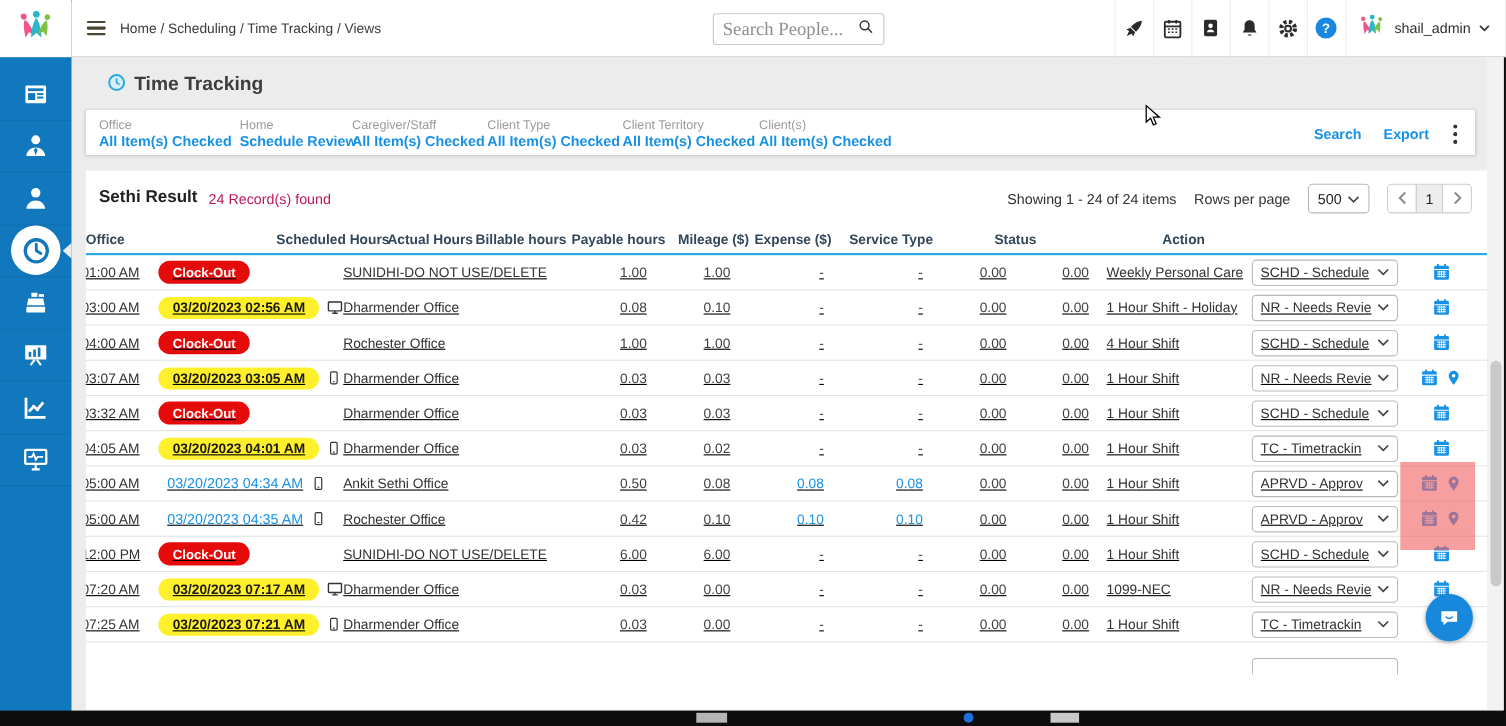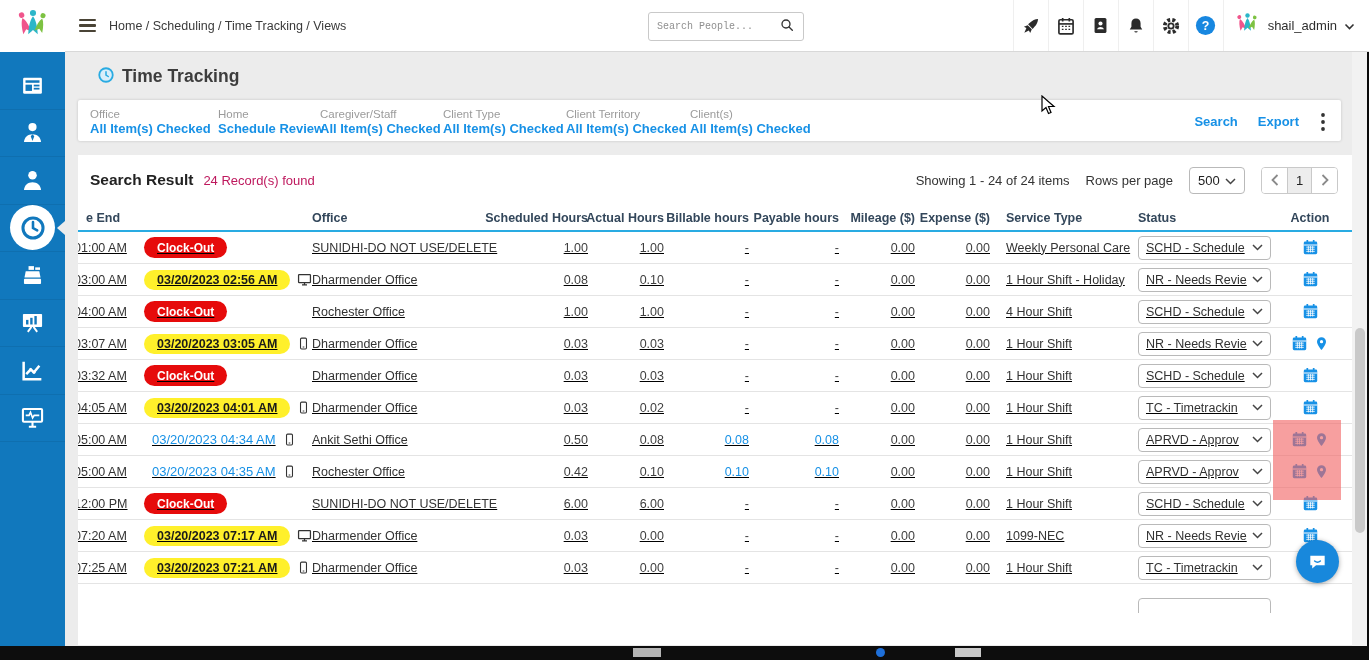--- a/index.html
+++ b/index.html
@@ -19,21 +19,21 @@
              border-top: 7px solid transparent; border-bottom: 7px solid transparent; border-right: 8px solid #ECECEC; }
 
   
   .topbar { position: absolute; left: 65px; right: 0; top: 0; height: 52px; background: #fff;
             border-bottom: 1px solid #D8D8D8; display: flex; align-items: center; z-index: 3; }
   .hamburger { margin-left: 14px; cursor: pointer; }
   .hamburger div { width: 17px; height: 2.4px; background: #4a4436; margin: 3.2px 0; border-radius: 1px; }
   .breadcrumb { margin-left: 13px; font-size: 12.5px; color: #3a3a3a; }
   .search-box { position: absolute; left: 583px; top: 12px; width: 156px; height: 29px; border: 1px solid #C9C9C9;
             border-radius: 3px; display: flex; align-items: center; padding: 0 8px; background: #fff; }
-  .search-box input { border: 0; outline: 0; flex: 1; font-size: 10px; font-family: Liberation Mono, monospace; color: #333; width: 100px; }
+  .search-box input { border: 0; outline: 0; flex: 1; font-size: 17px; font-family: Liberation Serif, serif; color: #333; width: 100px; }
   .search-box input::placeholder { color: #8f8f8f; }
   .top-right { position: absolute; right: 0; top: 0; height: 100%; display: flex; align-items: stretch; }
   .tb-icon { width: 35px; display: flex; align-items: center; justify-content: center; border-left: 1px solid #EFEFEF; cursor: pointer; }
   .user { display: flex; align-items: center; gap: 7px; padding: 0 14px 0 10px; border-left: 1px solid #EFEFEF; cursor: pointer; }
   .user .uname { font-size: 13px; color: #2e2e2e; }
 
   
   .main { position: absolute; left: 65px; top: 52px; right: 0; bottom: 0; }
   .title-row { position: absolute; left: 32px; top: 14px; display: flex; align-items: flex-start; gap: 7px; }
   .title-row h1 { font-size: 17.5px; color: #3d3d3d; font-weight: bold; }
@@ -317,21 +317,21 @@
               <circle cx="2" cy="2" r="1.9" fill="#333"></circle>
               <circle cx="2" cy="9" r="1.9" fill="#333"></circle>
               <circle cx="2" cy="16" r="1.9" fill="#333"></circle>
             </svg>
           </span>
       </div>
     </div>
 
     <section class="panel">
       <div class="results-header">
-        <span class="rtitle">Search Result</span>
+        <span class="rtitle">Sethi Result</span>
         <span class="rcount">24 Record(s) found</span>
         <div class="rright">
           <span class="showing">Showing 1 - 24 of 24 items</span>
           <span class="rpp-label">Rows per page</span>
           <div class="rpp-select">
             <span>500</span>
             <span id="rpp-chev"><svg width="11" height="7" viewBox="0 0 11 7">
                   <path d="M1 1l4.5 4.5L10 1" fill="none" stroke="#444" stroke-width="1.5"></path>
                 </svg></span>
           </div>
@@ -344,23 +344,20 @@
             <div class="pg-num">1</div>
             <div class="pg-btn" id="pg-next">
                 <svg width="8" height="12" viewBox="0 0 8 12">
                   <path d="M1.5 1l5 5-5 5" stroke="#8a8a8a" stroke-width="1.8" fill="none"></path>
                 </svg>
               </div>
           </div>
         </div>
       </div>
       <div class="thead" id="thead">
-          <div class="th c c1">
-            <span>e End</span>
-          </div>
           <div class="th c c2">
             <span>Office</span>
           </div>
           <div class="th c c3">
             <span>Scheduled Hours</span>
           </div>
           <div class="th c c4">
             <span>Actual Hours</span>
           </div>
           <div class="th c c5">

